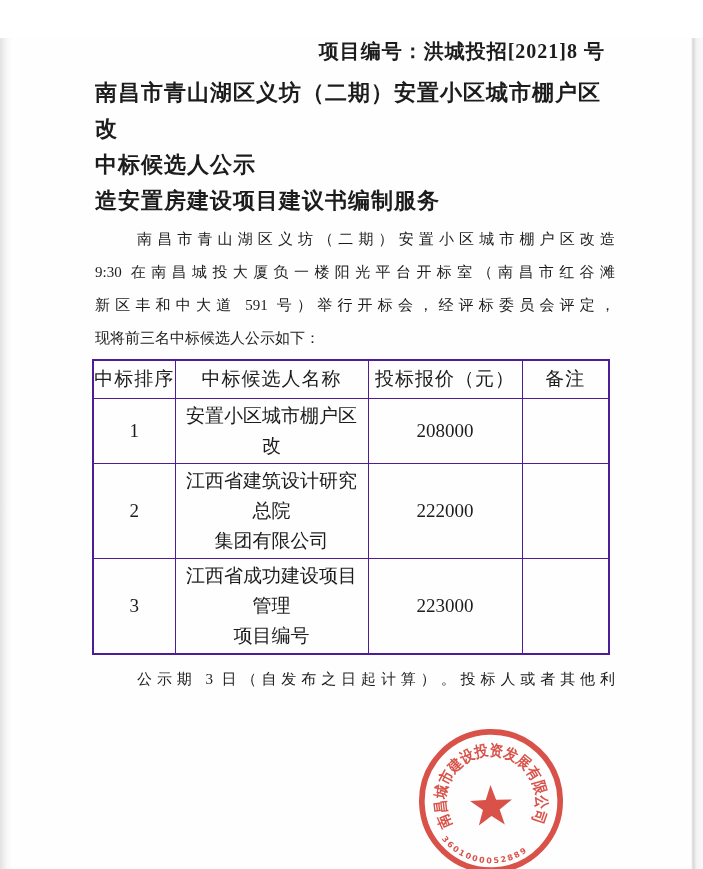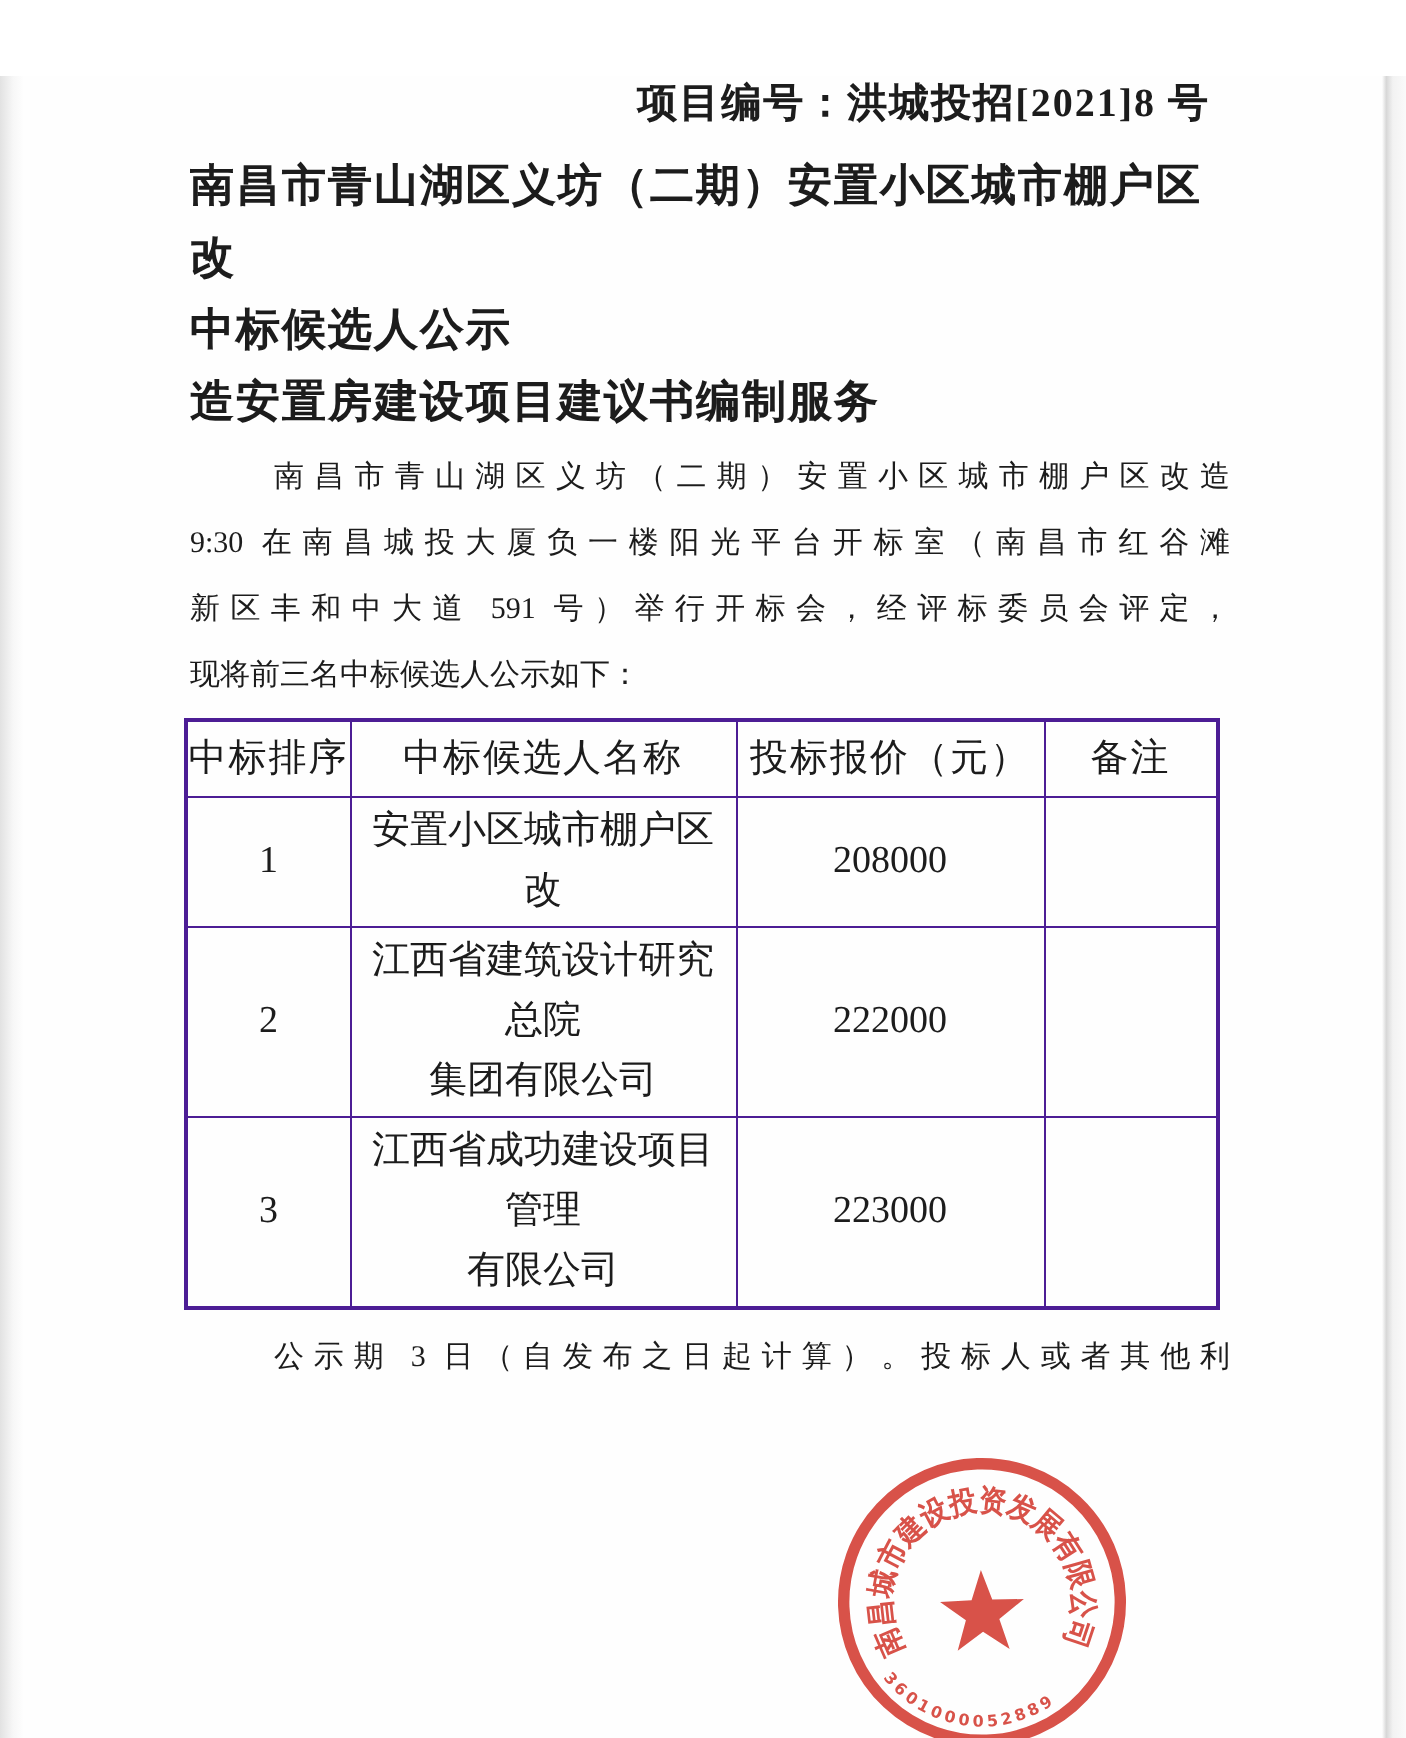--- a/index.html
+++ b/index.html
@@ -149,21 +149,21 @@
               <div class="name-line">江西省建筑设计研究总院</div>
               <div class="name-line">集团有限公司</div>
             </td>
             <td>222000</td>
             <td></td>
           </tr>
           <tr style="height: 70px;">
             <td>3</td>
             <td>
               <div class="name-line">江西省成功建设项目管理</div>
-              <div class="name-line">有限公司</div>
+              <div class="name-line">项目编号</div>
             </td>
             <td>223000</td>
             <td></td>
           </tr>
         </tbody>
     </table>
 
     <div class="para notice" id="notice-para">
         <div class="doc-line justify indent">公示期 3 日（自发布之日起计算）。投标人或者其他利</div>
       </div>

